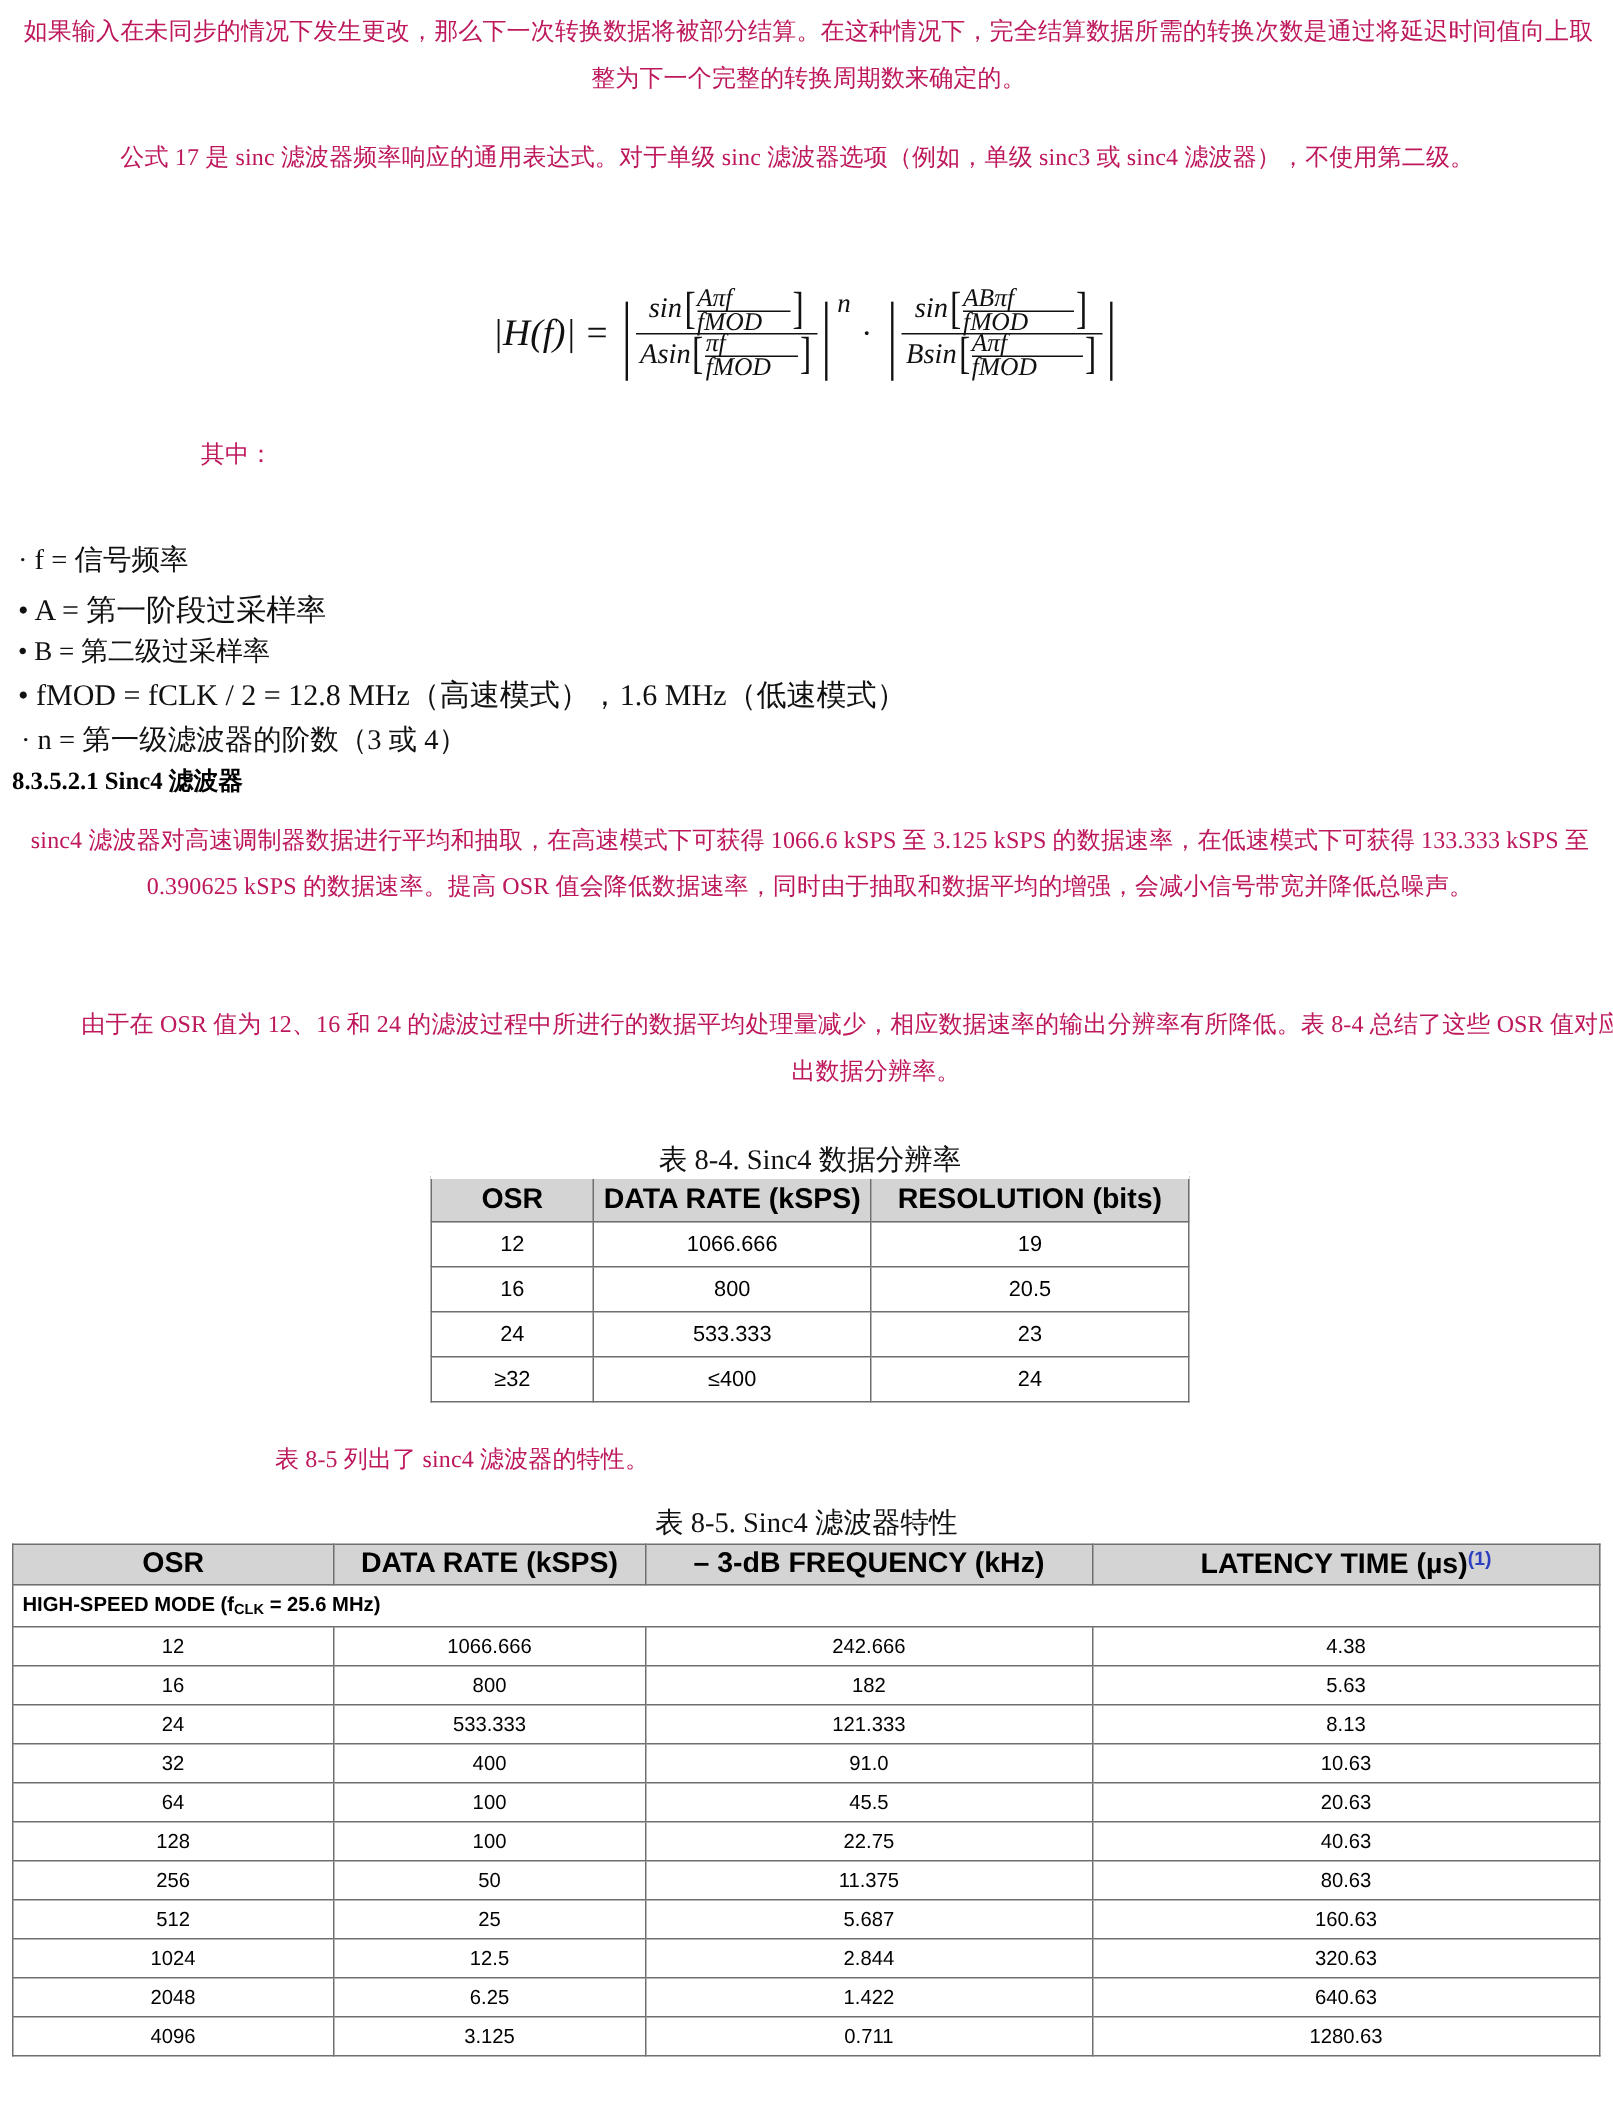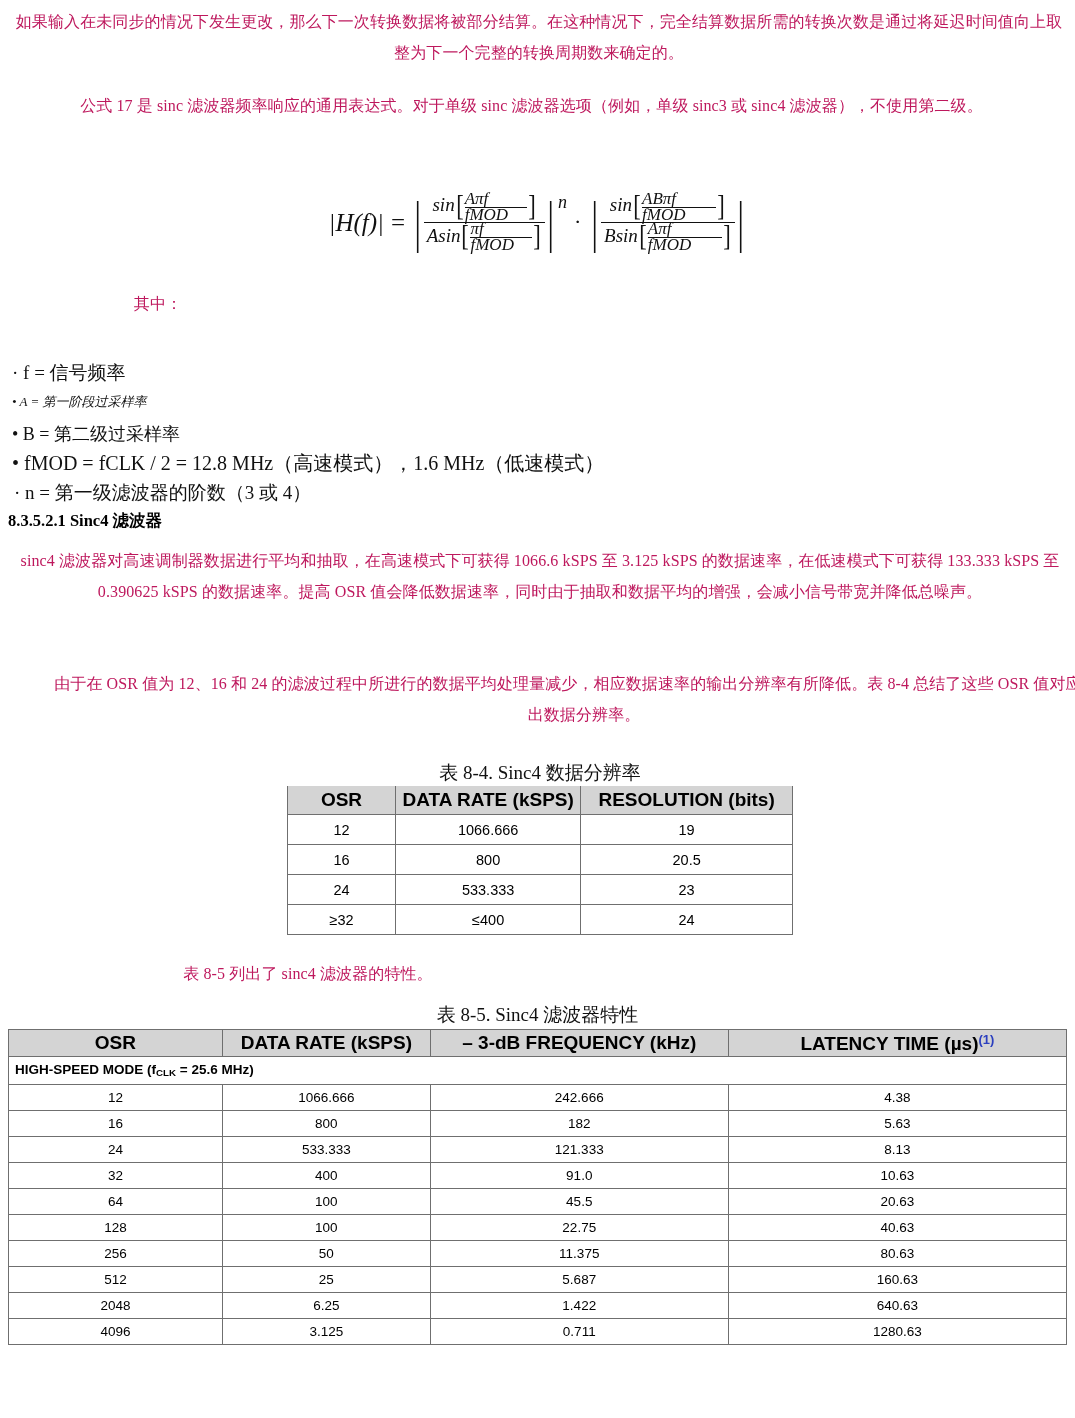--- a/index.html
+++ b/index.html
@@ -253,21 +253,21 @@
     </span>
   </div>
 
   <div class="para" style="left:8px; top:288px; width:300px;">其中：</div>
 
   <div class="bullet" style="left:12px; top:360px; font-size:19px;">
     <span>·</span>
     <span>f = 信号频率</span>
   </div>
 
-  <div class="bullet" style="left:12px; top:393px; font-size:13px;font-style:italic;">
+  <div class="bullet" style="left:12px; top:393px; font-size:20px;">
     <span>•</span>
     <span>A = 第一阶段过采样率</span>
   </div>
 
   <div class="bullet" style="left:12px; top:422px; font-size:18px;">
     <span>•</span>
     <span>B = 第二级过采样率</span>
   </div>
 
   <div class="bullet" style="left:12px; top:450px; font-size:20px;">
@@ -381,20 +381,26 @@
         <td>11.375</td>
         <td>80.63</td>
       </tr>
       <tr>
         <td>512</td>
         <td>25</td>
         <td>5.687</td>
         <td>160.63</td>
       </tr>
       <tr>
+        <td>1024</td>
+        <td>12.5</td>
+        <td>2.844</td>
+        <td>320.63</td>
+      </tr>
+      <tr>
         <td>2048</td>
         <td>6.25</td>
         <td>1.422</td>
         <td>640.63</td>
       </tr>
       <tr>
         <td>4096</td>
         <td>3.125</td>
         <td>0.711</td>
         <td>1280.63</td>

